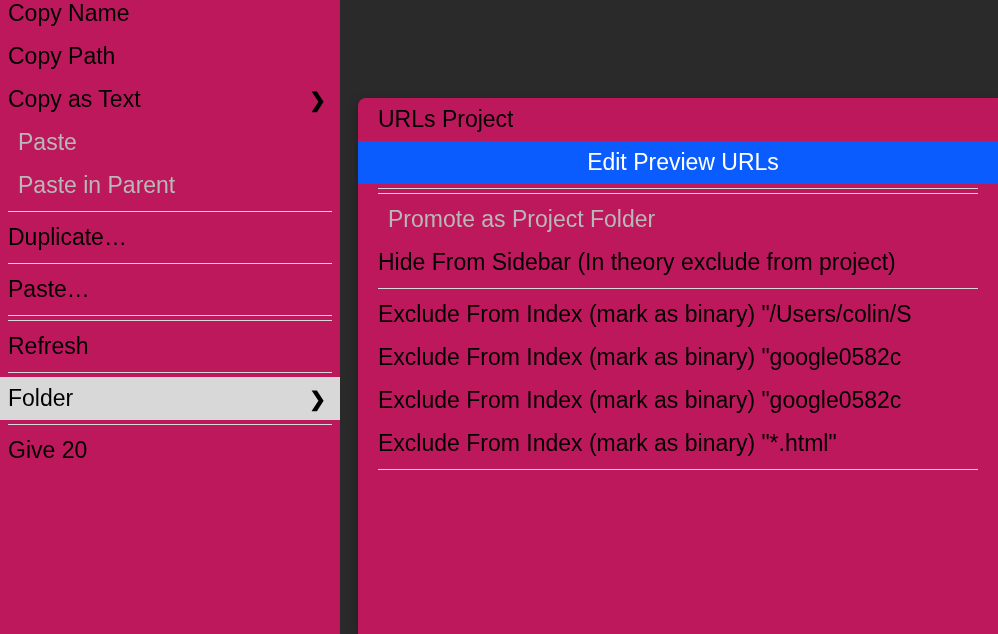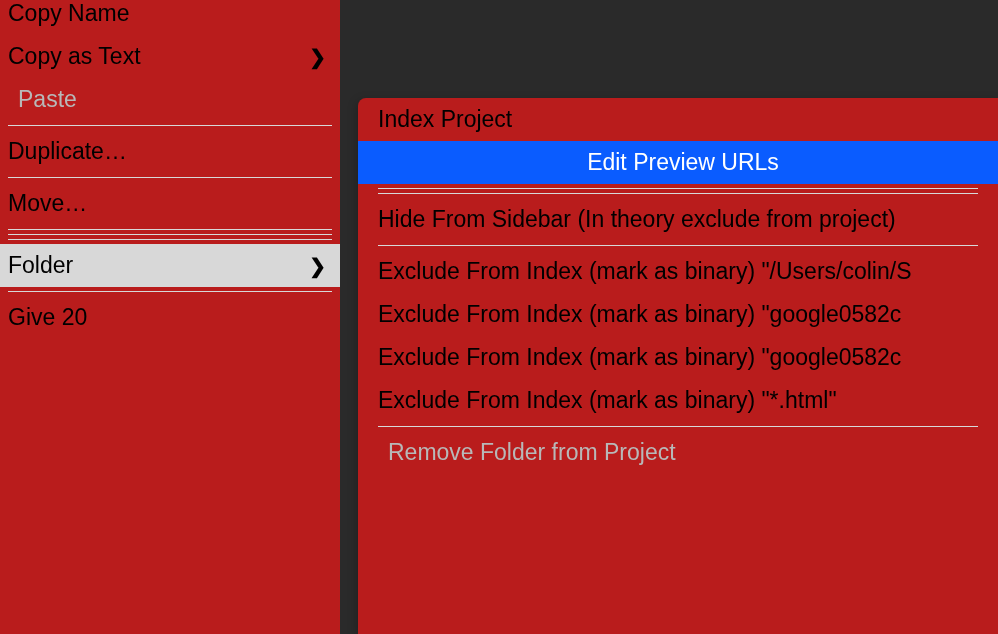--- a/index.html
+++ b/index.html
@@ -11,21 +11,21 @@
       font-family: -apple-system, BlinkMacSystemFont, "Helvetica Neue", Arial, sans-serif;
       font-size: 23px;
       background: #2a2a2a;
       width: 998px;
       height: 634px;
       overflow: hidden;
       position: relative;
     }
     .context-menu {
       position: absolute;
-      background: #b91c1c;
+      background: #be185d;
       min-width: 340px;
     }
     .context-menu-main {
       left: 0;
       top: 0;
       width: 340px;
       height: 634px;
       z-index: 1;
     }
     .context-menu-sub {
@@ -85,69 +85,78 @@
     }
   </style>
 </head>
 <body>
 
 <div class="context-menu context-menu-main">
   <div class="menu-item cutoff">
     <span class="menu-label">Copy Name</span>
   </div>
   <div class="menu-item">
+    <span class="menu-label">Copy Path</span>
+  </div>
+  <div class="menu-item">
     <span class="menu-label">Copy as Text</span>
     <span class="chevron">❯</span>
   </div>
   <div class="menu-item disabled">
     <span class="menu-label">Paste</span>
+  </div>
+  <div class="menu-item disabled">
+    <span class="menu-label">Paste in Parent</span>
   </div>
   <div class="menu-separator"></div>
   <div class="menu-item">
     <span class="menu-label">Duplicate…</span>
   </div>
   <div class="menu-separator"></div>
   <div class="menu-item">
-    <span class="menu-label">Move…</span>
+    <span class="menu-label">Paste…</span>
   </div>
   <div class="menu-separator"></div>
   <div class="menu-separator"></div>
+  <div class="menu-item">
+    <span class="menu-label">Refresh</span>
+  </div>
   <div class="menu-separator"></div>
   <div class="menu-item highlighted-grey">
     <span class="menu-label">Folder</span>
     <span class="chevron">❯</span>
   </div>
   <div class="menu-separator"></div>
   <div class="menu-item">
     <span class="menu-label">Give 20</span>
   </div>
 </div>
 
 <div class="context-menu context-menu-sub">
   <div class="menu-item">
-    <span class="menu-label">Index Project</span>
+    <span class="menu-label">URLs Project</span>
   </div>
   <div class="menu-item highlighted">
     <span class="menu-label">Edit Preview URLs</span>
   </div>
   <div class="menu-separator"></div>
   <div class="menu-separator"></div>
+  <div class="menu-item disabled">
+    <span class="menu-label">Promote as Project Folder</span>
+  </div>
   <div class="menu-item">
     <span class="menu-label">Hide From Sidebar (In theory exclude from project)</span>
   </div>
   <div class="menu-separator"></div>
   <div class="menu-item">
     <span class="menu-label">Exclude From Index (mark as binary) "/Users/colin/S</span>
   </div>
   <div class="menu-item">
     <span class="menu-label">Exclude From Index (mark as binary) "google0582c</span>
   </div>
   <div class="menu-item">
     <span class="menu-label">Exclude From Index (mark as binary) "google0582c</span>
   </div>
   <div class="menu-item">
     <span class="menu-label">Exclude From Index (mark as binary) "*.html"</span>
   </div>
   <div class="menu-separator"></div>
-  <div class="menu-item disabled">
-    <span class="menu-label">Remove Folder from Project</span>
-  </div>
 </div>
 
 </body></html>

